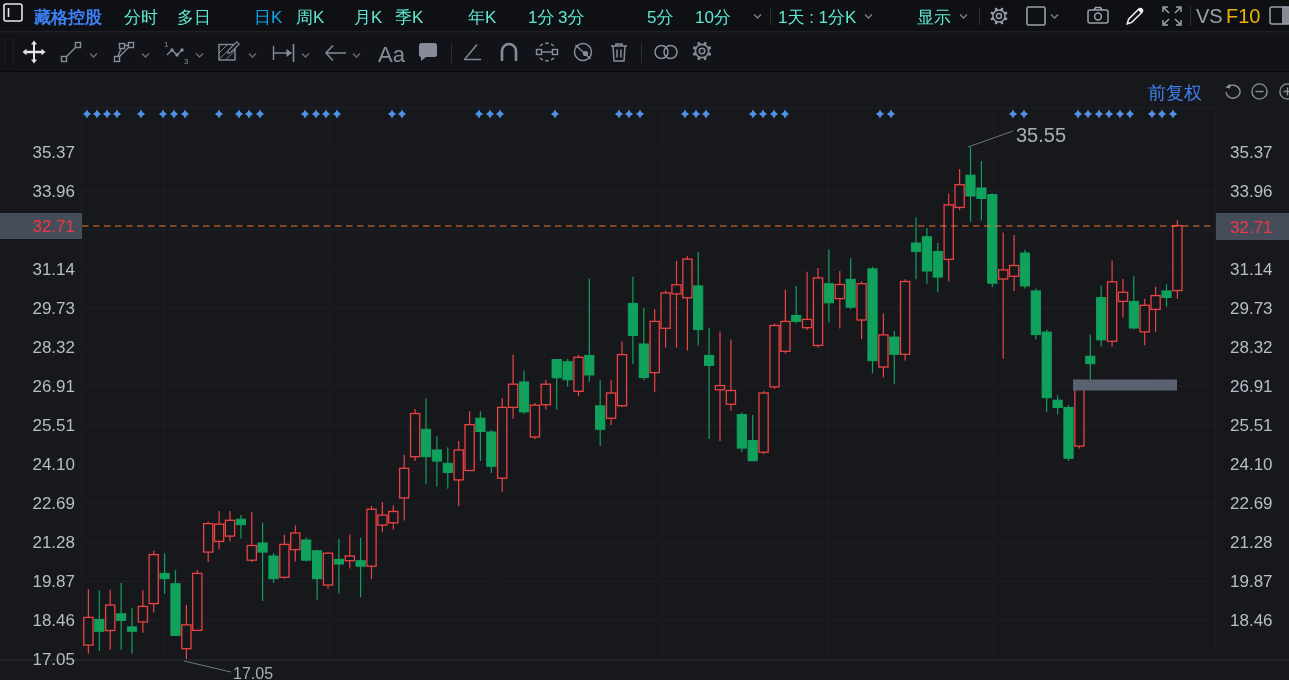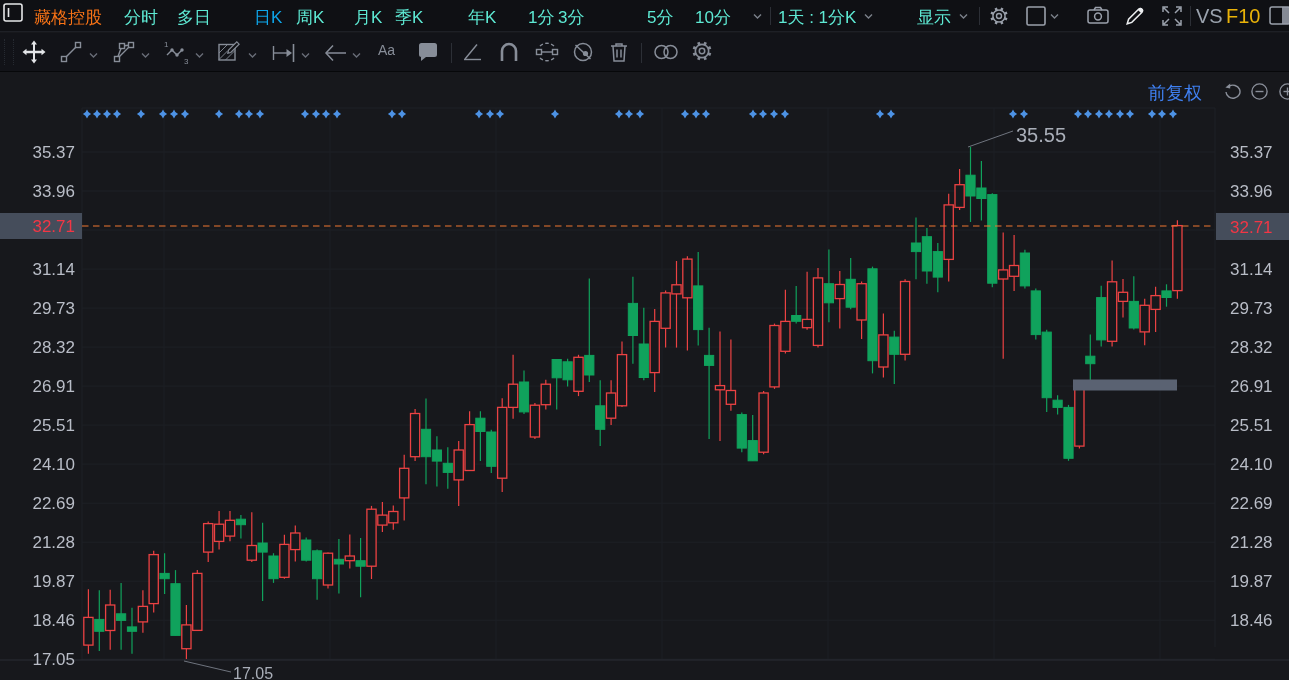--- a/index.html
+++ b/index.html
@@ -280,21 +280,21 @@
 <div class="ar" style="top:218px;color:#f23645">32.71</div>
 <div style="position:absolute;left:1016px;top:124px;font-size:20px;color:#a9aeb8">35.55</div>
 <div style="position:absolute;left:233px;top:665px;font-size:16px;color:#a9aeb8">17.05</div>
 <div style="position:absolute;left:1148px;top:81px;font-size:18px;color:#3f80f2">前复权</div>
 </div>
 <div id="row1">
 <svg width="26" height="26" viewBox="0 0 26 26" style="position:absolute;left:2px;top:2px">
       <rect x="2" y="2" width="18" height="17" rx="2" fill="none" stroke="#e6e7e9" stroke-width="1.6"></rect>
       <line x1="6.5" y1="6" x2="6.5" y2="15" stroke="#e6e7e9" stroke-width="1.6"></line>
     </svg>
-<div class="t" style="left:34px;color:#f97316;font-weight:400">藏格控股</div>
+<div class="t" style="left:34px;color:#3b82f6;font-weight:700">藏格控股</div>
 <div class="t" style="left:124px">分时</div>
 <div class="t" style="left:177px">多日</div>
 <div class="t" style="left:254px;color:#0ea5e9">日K</div>
 <div class="t" style="left:296px">周K</div>
 <div class="t" style="left:354px">月K</div>
 <div class="t" style="left:395px">季K</div>
 <div class="t" style="left:468px">年K</div>
 <div class="t" style="left:528px">1分</div>
 <div class="t" style="left:558px">3分</div>
 <div class="t" style="left:647px">5分</div>
@@ -393,21 +393,21 @@
 <svg class="caret" style="left:301px;top:18px" viewBox="0 0 9 9">
       <path d="M1 2.5 L4.5 6 L8 2.5" fill="none" stroke="#686d77" stroke-width="1.4"></path>
     </svg>
 <svg width="26" height="24" viewBox="0 0 26 24" style="position:absolute;left:323px;top:8px">
       <line x1="3" y1="12" x2="23" y2="12" stroke="#878d98" stroke-width="1.5"></line>
       <path d="M10 4.5 L3 12 L10 19.5" fill="none" stroke="#878d98" stroke-width="1.5"></path>
     </svg>
 <svg class="caret" style="left:352px;top:18px" viewBox="0 0 9 9">
       <path d="M1 2.5 L4.5 6 L8 2.5" fill="none" stroke="#686d77" stroke-width="1.4"></path>
     </svg>
-<div style="position:absolute;left:378px;top:9px;font-size:14px;color:#878d98">Aa</div>
+<div style="position:absolute;left:378px;top:9px;font-size:22px;color:#878d98">Aa</div>
 <svg width="24" height="24" viewBox="0 0 24 24" style="position:absolute;left:416px;top:7px">
       <path d="M3 5.5 A2.5 2.5 0 0 1 5.5 3 H18.5 A2.5 2.5 0 0 1 21 5.5 V14.5 A2.5 2.5 0 0 1 18.5 17 H10 L5 21 V17 H5.5 A2.5 2.5 0 0 1 3 14.5 Z" fill="#878d98"></path>
     </svg>
 <div class="sep2" style="left:451px"></div>
 <svg width="24" height="24" viewBox="0 0 24 24" style="position:absolute;left:461px;top:7px">
       <line x1="4" y1="19" x2="16" y2="4.5" stroke="#878d98" stroke-width="1.4"></line>
       <line x1="3" y1="19.5" x2="20" y2="19.5" stroke="#878d98" stroke-width="1.4"></line>
     </svg>
 <svg width="24" height="24" viewBox="0 0 24 24" style="position:absolute;left:497px;top:7px">
       <path d="M5 21 V11 A7 7 0 0 1 19 11 V21" fill="none" stroke="#878d98" stroke-width="2.6"></path>

